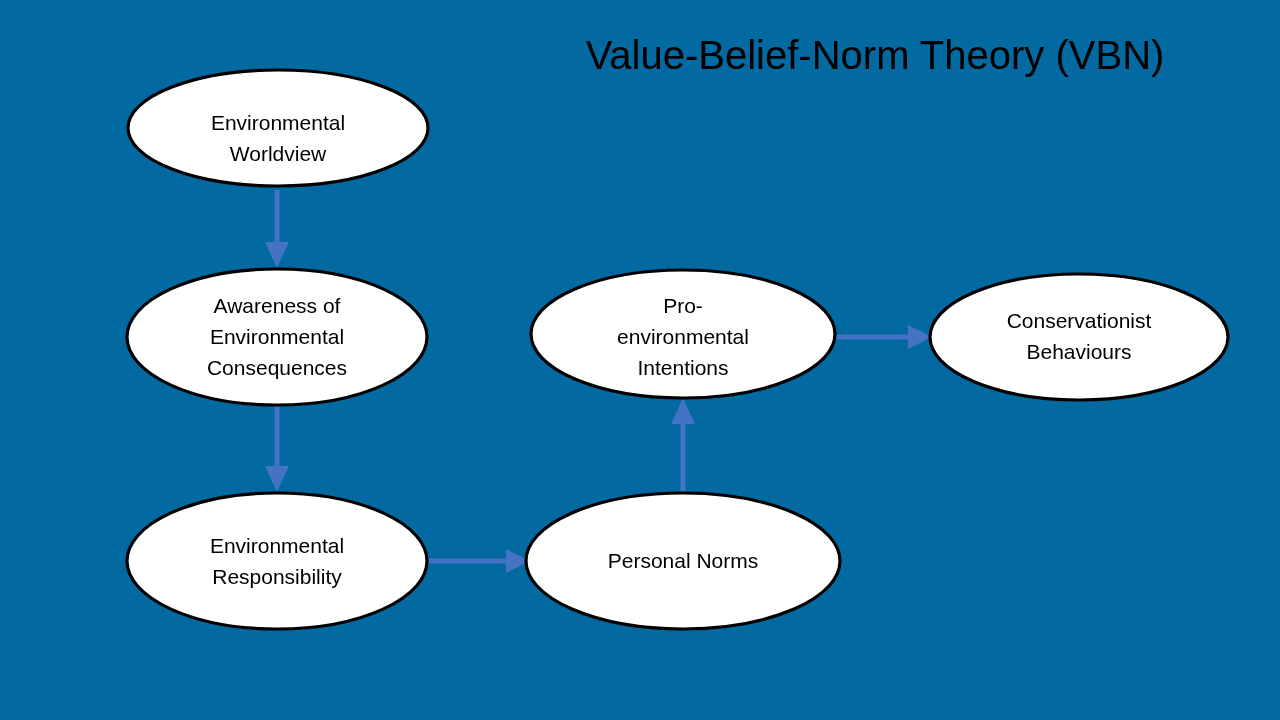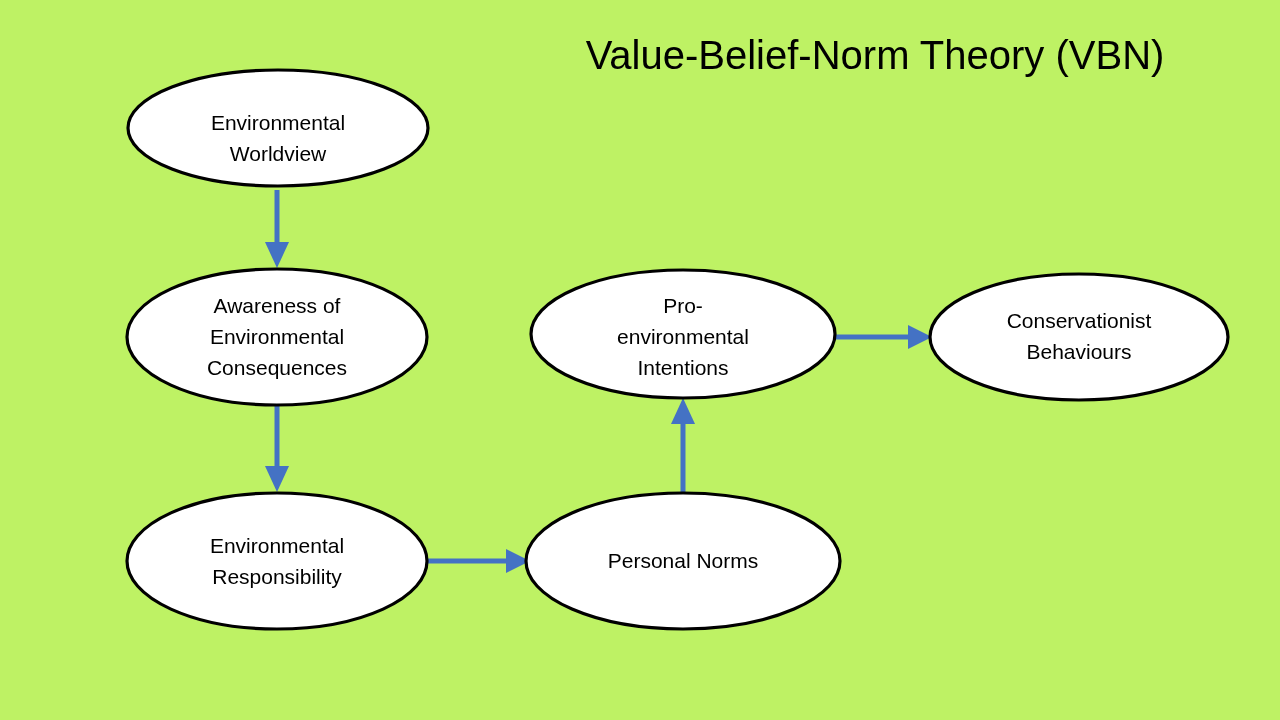--- a/index.html
+++ b/index.html
@@ -12,21 +12,21 @@
     width: 1280px;
     height: 720px;
     overflow: hidden;
     font-family: "Liberation Sans", "DejaVu Sans", sans-serif;
     color: #000000;
   }
   #slide {
     position: relative;
     width: 1280px;
     height: 720px;
-    background: #bef264;
+    background: #0369a1;
   }
   #diagram {
     position: absolute;
     top: 0;
     left: 0;
     width: 1280px;
     height: 720px;
     display: block;
   }
   .node-ellipse {

